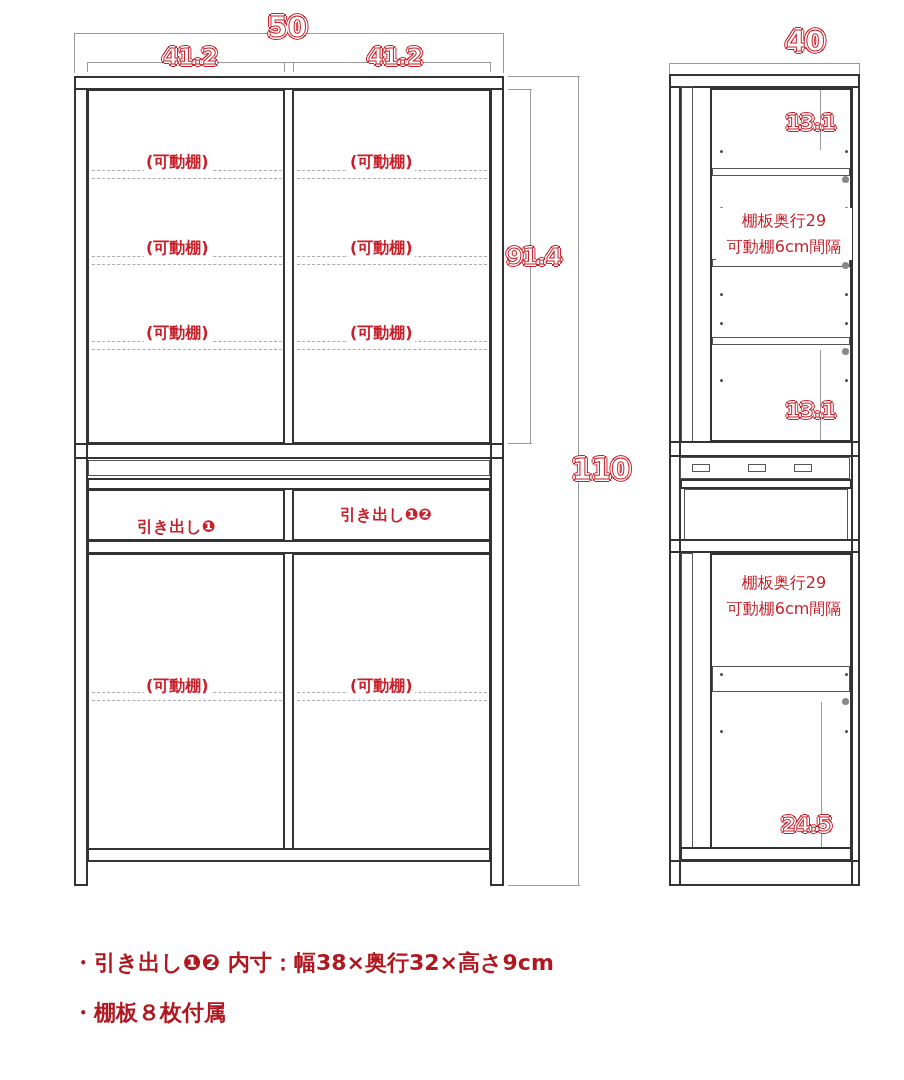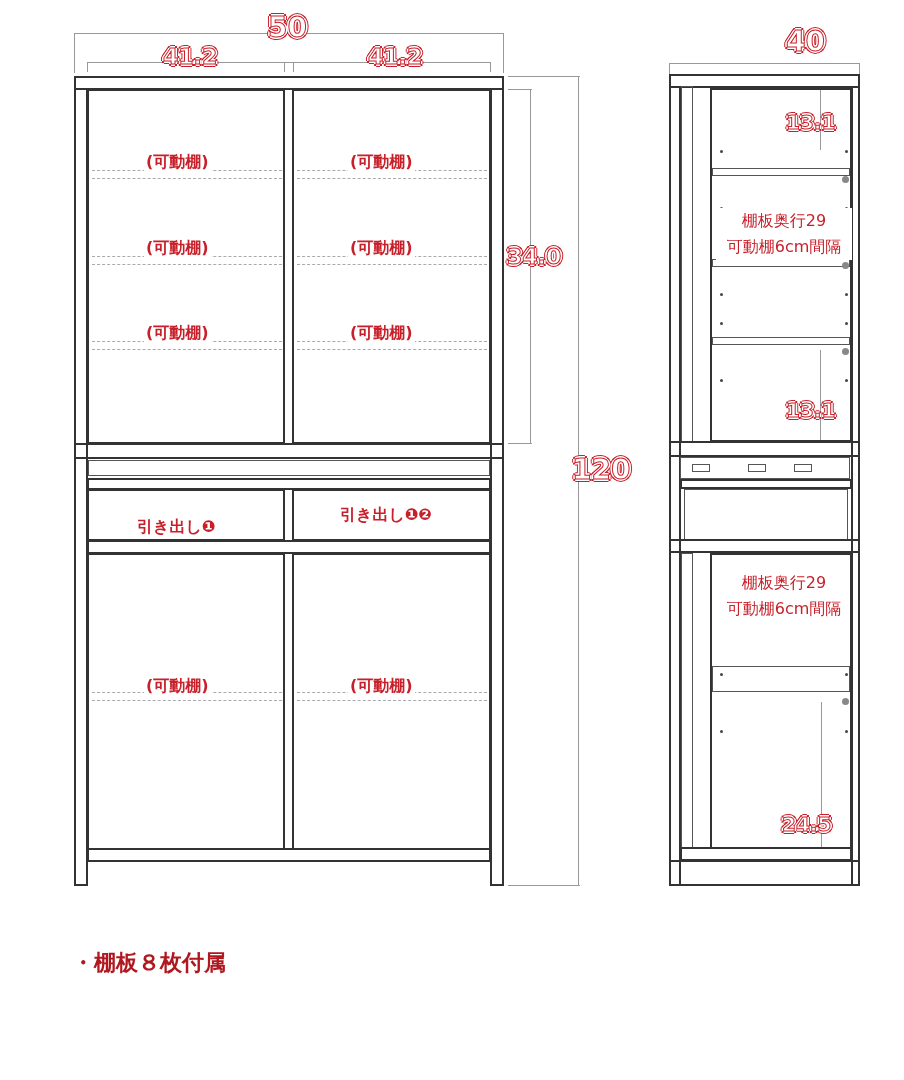--- a/index.html
+++ b/index.html
@@ -85,22 +85,22 @@
   <div class="shelf-label" style="left:144px;top:676px;">(可動棚)</div>
   <div class="shelf-label" style="left:348px;top:676px;">(可動棚)</div>
   <div class="frame" style="left:87px;top:848px;width:404px;height:14px;"></div>
 
   <div class="dim-line" style="left:530px;top:89px;width:1px;height:354px;"></div>
   <div class="dim-line" style="left:508px;top:89px;width:24px;height:1px;"></div>
   <div class="dim-line" style="left:508px;top:443px;width:24px;height:1px;"></div>
   <div class="dim-line" style="left:578px;top:76px;width:1px;height:810px;"></div>
   <div class="dim-line" style="left:508px;top:76px;width:72px;height:1px;"></div>
   <div class="dim-line" style="left:508px;top:885px;width:72px;height:1px;"></div>
-  <div class="dimlabel" style="left:507px;top:246px;font-size:22px;">34.0</div>
-  <div class="dimlabel" style="left:572px;top:456px;font-size:28px;">120</div>
+  <div class="dimlabel" style="left:507px;top:246px;font-size:22px;">91.4</div>
+  <div class="dimlabel" style="left:572px;top:456px;font-size:28px;">110</div>
 </div>
 
 <div>
   <div class="dim-line" style="left:669px;top:63px;width:191px;height:1px;"></div>
   <div class="dim-line" style="left:669px;top:63px;width:1px;height:12px;"></div>
   <div class="dim-line" style="left:859px;top:63px;width:1px;height:12px;"></div>
   <div class="dimlabel" style="left:742px;top:28px;font-size:28px;margin-left:44px;">40</div>
 
   <div class="frame" style="left:669px;top:74px;width:191px;height:14px;"></div>
   <div class="frame" style="left:669px;top:86px;width:12px;height:800px;"></div>
@@ -156,14 +156,15 @@
   <div class="dot" style="left:720px;top:730px;"></div>
     <div class="dot" style="left:845px;top:730px;"></div>
   <div class="dim-line" style="left:821px;top:702px;width:1px;height:146px;"></div>
   <div class="dimlabel" style="left:782px;top:814px;font-size:20px;">24.5</div>
 
   <div class="frame" style="left:680px;top:847px;width:172px;height:14px;"></div>
   <div class="frame" style="left:669px;top:860px;width:191px;height:26px;"></div>
 </div>
 
 <div class="notes">
+  <div>・引き出し❶❷ 内寸：幅38×奥行32×高さ9cm</div>
   <div>・棚板８枚付属</div>
 </div>
 
 </body></html>

